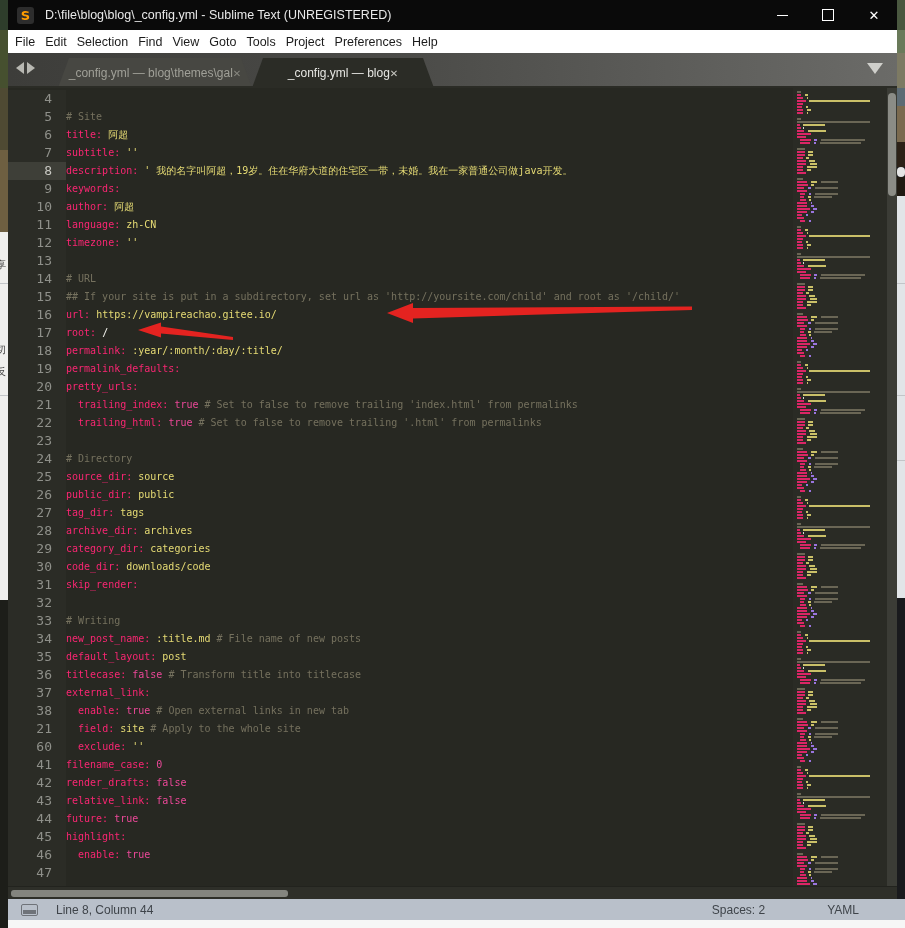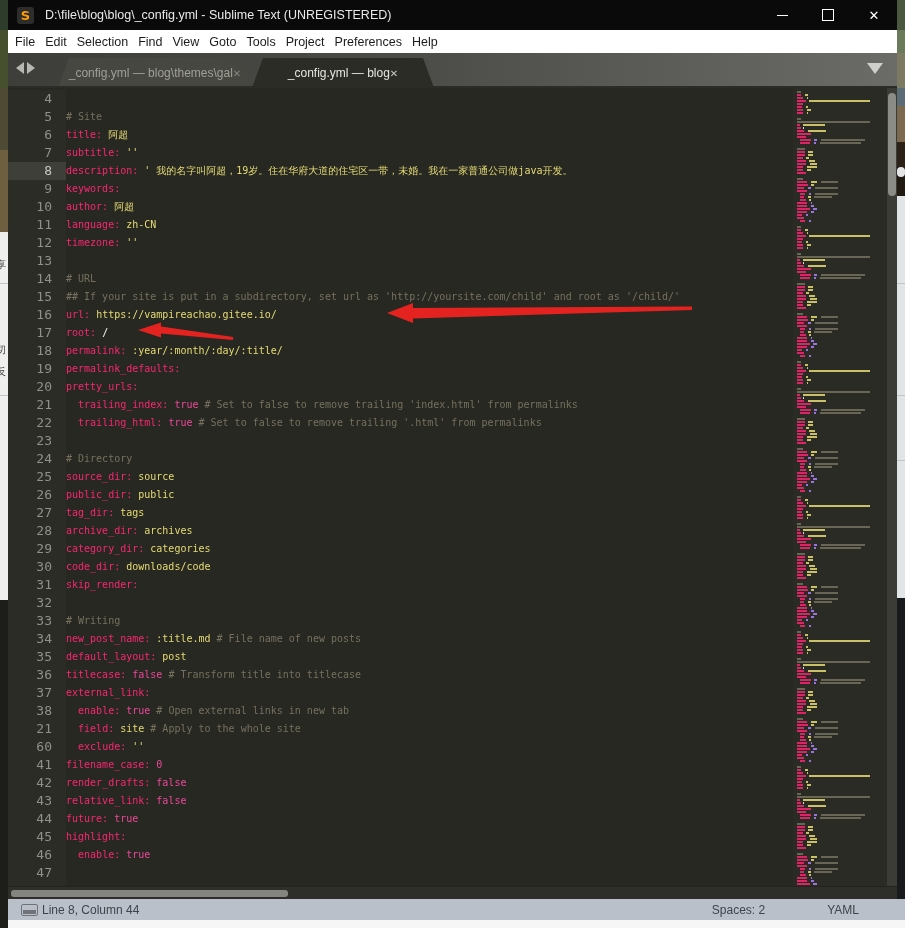--- a/index.html
+++ b/index.html
@@ -54,21 +54,21 @@
   
   .vscroll{position:absolute;left:879px;top:0;width:10px;height:798px;background:#3b3c36;}
   .vthumb{position:absolute;left:1px;top:5px;width:8px;height:103px;background:#8b8c86;border-radius:4px;}
   .hscroll{left:8px;top:886px;width:889px;height:13px;background:#2e2f29;border-top:1px solid #22231e;box-sizing:border-box;}
   .hthumb{position:absolute;left:3px;top:3px;width:277px;height:7px;background:#84857f;border-radius:3px;}
 
   
   .statusbar{left:8px;top:899px;width:897px;height:21px;background:#b9c0ca;display:flex;align-items:center;font-size:12px;color:#3f444a;}
   .status-icon{width:17px;height:12px;border:1px solid #6f7379;border-radius:2px;margin-left:13px;position:relative;box-sizing:border-box;}
   .status-icon::after{content:"";position:absolute;left:1px;right:1px;bottom:1px;height:4px;background:#6f7379;}
-  .status-pos{margin-left:4px;}
+  .status-pos{margin-left:18px;}
   .status-right{margin-left:auto;display:flex;}
   .status-spaces{margin-right:62px;}
   .status-syntax{margin-right:46px;}
   .bottom-strip{left:8px;top:920px;width:897px;height:8px;background:#f6f6f6;}
 
   
   .sliver{overflow:hidden;}
   .sliver-left{left:0;top:0;width:8px;height:928px;background:#20211c;}
   .sliver-right{left:897px;top:0;width:8px;height:899px;background:#191a1d;}
   .seg{position:absolute;left:0;width:100%;}

